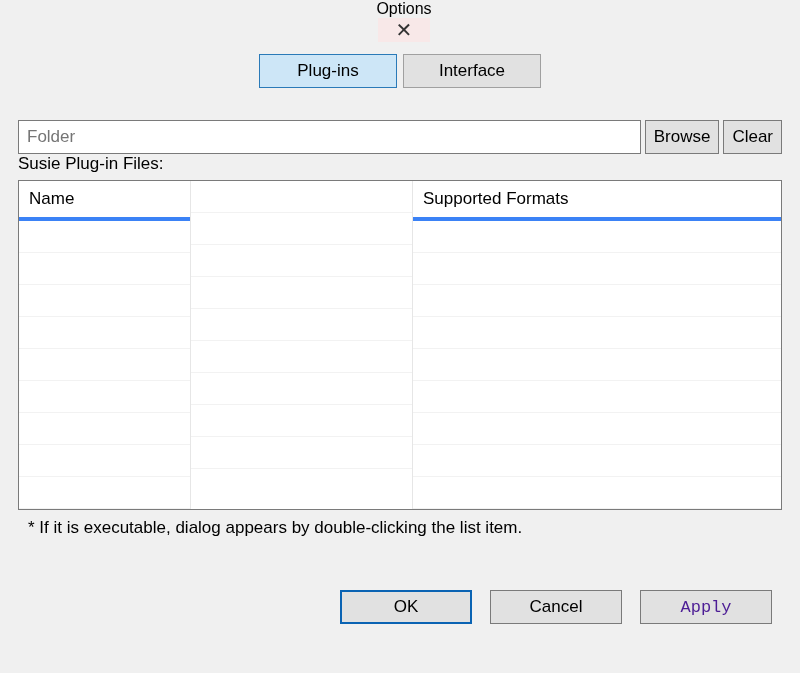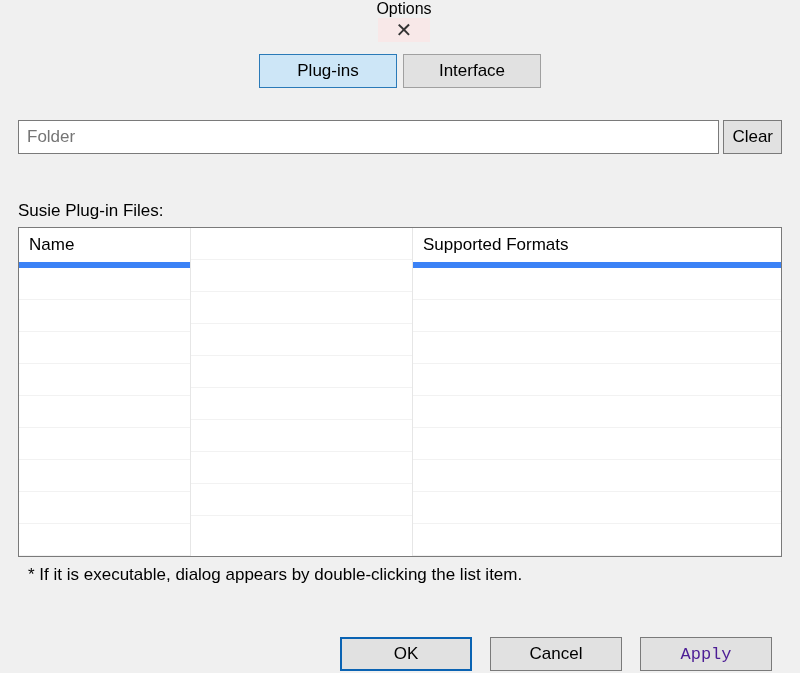--- a/index.html
+++ b/index.html
@@ -8,27 +8,27 @@
     .titlebar-title { flex: 1; font-size: 16px; }
     .close-btn { width: 52px; height: 36px; display: flex; align-items: center; justify-content: center; background: #f8e8e8; font-size: 20px; font-family: Arial, sans-serif; color: #333; cursor: pointer; }
     .content { padding: 18px; }
     .tabs { display: flex; gap: 6px; margin-bottom: 32px; justify-content: center; }
     .tab { width: 138px; height: 34px; border: 1px solid #a0a0a0; display: flex; align-items: center; justify-content: center; font-size: 17px; cursor: pointer; }
     .tab.active { background: #cde6f7; border-color: #2a7ab8; }
     .tab:not(.active) { background: #e1e1e1; }
     .folder-row { display: flex; align-items: center; gap: 4px; }
     .folder-input { flex: 1; height: 34px; border: 1px solid #7a7a7a; background: #fff; font-size: 17px; padding: 0 8px; color: #777; outline: none; }
     .btn-sm { height: 34px; border: 1px solid #7a7a7a; background: #e1e1e1; padding: 0 8px; font-size: 17px; cursor: pointer; display: flex; align-items: center; }
-    .list-label { font-size: 17px; margin-bottom: 6px; margin-top: 47px; }
+    .list-label { font-size: 17px; margin-bottom: 6px; }
     .grid { border: 1px solid #7a7a7a; background: #fff; height: 330px; display: flex; }
     .col { border-right: 1px solid #e6e6e6; }
     .col:last-child { border-right: none; flex: 1; }
     .col.name { width: 172px; }
     .col.ext { width: 222px; }
-    .col-header { height: 40px; border-bottom: 6px solid #3b82f6; display: flex; align-items: center; padding: 0 10px; font-size: 17px; cursor: pointer; }
+    .col-header { height: 40px; border-bottom: 4px solid #3b82f6; display: flex; align-items: center; padding: 0 10px; font-size: 17px; cursor: pointer; }
     .rows { }
     .row { height: 32px; border-bottom: 1px solid #f2f2f2; }
     .hint { font-size: 17px; margin-top: 8px; padding-left: 10px; }
     .dlg-buttons { display: flex; gap: 18px; justify-content: flex-end; margin-top: 52px; padding-right: 10px; }
     .dlg-btn { width: 132px; height: 34px; border: 1px solid #7a7a7a; background: #e1e1e1; font-size: 17px; display: flex; align-items: center; justify-content: center; cursor: pointer; }
     .dlg-btn.primary { border: 2px solid #0a63b3; background: #e1e1e1; }
     .dlg-btn.disabled { color: #4c1d95; cursor: default; font-family: Liberation Mono, monospace; }
   </style>
 </head>
 <body>
@@ -42,20 +42,21 @@
 
 <div class="content">
 
   <div class="tabs">
     <div class="tab active">Plug-ins</div>
     <div class="tab">Interface</div>
   </div>
 
   <div class="folder-row">
     <input class="folder-input" placeholder="Folder" style="">
+    <div class="btn-sm">Browse</div>
     <div class="btn-sm">Clear</div>
   </div>
 
   <div class="list-label">Susie Plug-in Files:</div>
 
   <div class="grid">
     <div class="col name">
       <div class="col-header">Name</div>
       <div class="rows">
         <div class="row"></div>

